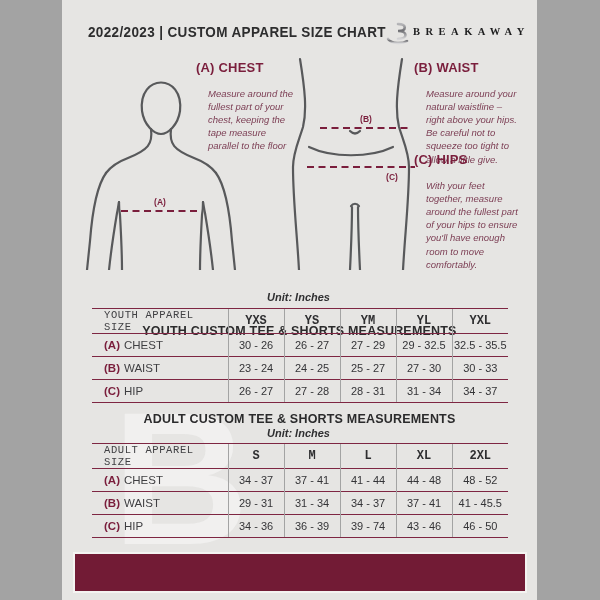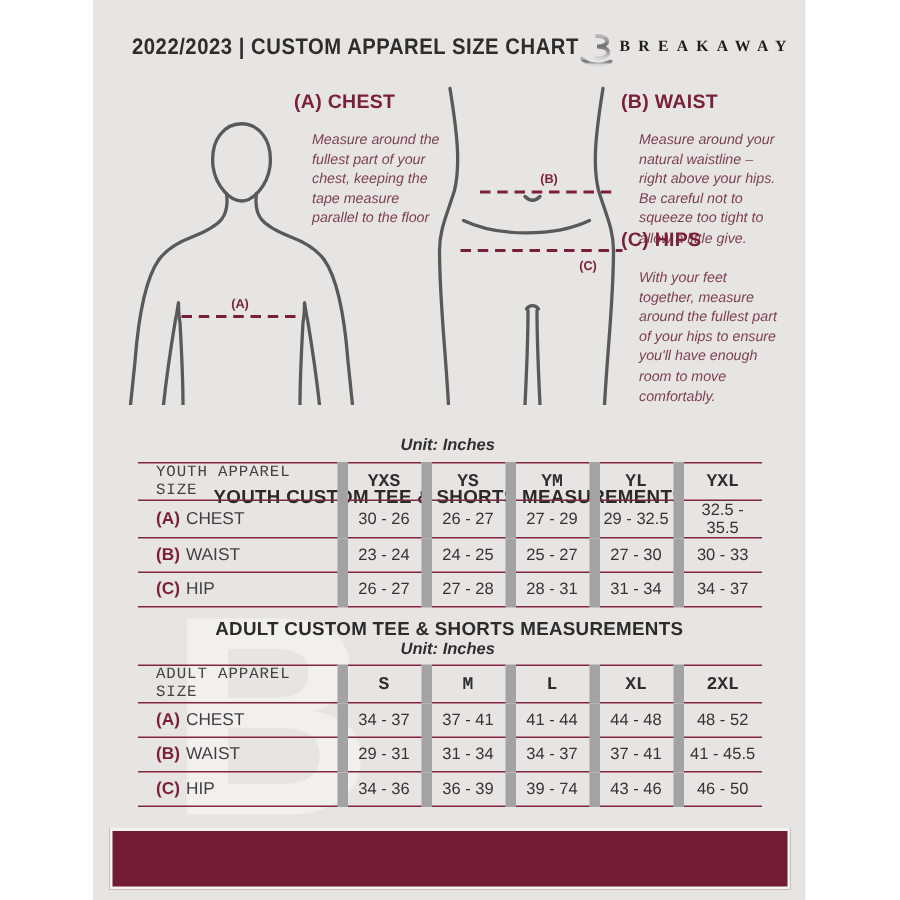--- a/index.html
+++ b/index.html
@@ -1,16 +1,16 @@
 <!DOCTYPE html>
 <html><head>
 <meta charset="utf-8">
 <style>
   html,body{margin:0;padding:0;background:#000;}
-  .stage{position:relative;width:600px;height:600px;background:#ffffff;overflow:hidden;
+  .stage{position:relative;width:600px;height:600px;background:#a3a3a3;overflow:hidden;
          font-family:"Liberation Sans",sans-serif;}
   .doc{position:absolute;left:62px;top:0;width:475px;height:600px;background:#E6E5E3;overflow:hidden;}
 
   
   .hdr-title{position:absolute;left:26px;top:23px;font-size:15px;font-weight:700;color:#2d2d2e;
              letter-spacing:.4px;white-space:nowrap;transform:scaleX(.9);transform-origin:left center;}
   .logo{position:absolute;left:320px;top:16px;}
   .brand{position:absolute;left:351px;top:26px;font-size:10.5px;font-weight:700;color:#1e1e1f;
          letter-spacing:5.5px;white-space:nowrap;font-family:Liberation Serif, serif;}
 
@@ -39,21 +39,21 @@
   .tbl-unit{position:absolute;left:0;width:473px;text-align:center;font-size:11px;font-style:italic;
             font-weight:700;color:#2f2f31;z-index:1;}
   .y-title{top:276px;margin-top:48px;} .y-unit{top:291px;}
   .a-title{top:412px;} .a-unit{top:427px;}
   .sizetbl{position:absolute;left:30px;width:416px;border-collapse:collapse;table-layout:fixed;z-index:1;}
   .y-tbl{top:308px;} .a-tbl{top:443px;}
   .sizetbl tr{height:23px;}
   .sizetbl tr.hdr{height:25px;font-family:Liberation Mono, monospace;}
   .sizetbl td,.sizetbl th{border-top:1.5px solid #7E2642;padding:0;vertical-align:middle;}
   .sizetbl tr:last-child td{border-bottom:1.5px solid #7E2642;}
-  .sizetbl td+td,.sizetbl th+th{border-left:7px solid #a3a3a3;}
+  .sizetbl td+td,.sizetbl th+th{border-left:1px solid #a3a3a3;}
   .sizetbl th.first{font-size:10.5px;font-weight:400;color:#414144;letter-spacing:.6px;
                     text-align:left;padding-left:12px;}
   .sizetbl th.size{font-size:12px;font-weight:700;color:#2e2e30;text-align:center;}
   .sizetbl td.lbl{font-size:11.5px;color:#3f3f42;text-align:left;padding-left:12px;}
   .sizetbl td.lbl .ltr{color:#7A1E3C;font-weight:700;margin-right:4px;}
   .sizetbl td.val{font-size:11px;color:#343437;text-align:center;}
 
   
   .footer-bar{position:absolute;left:11px;top:552px;width:450px;height:37px;background:#721B35;
               border:2px solid #F4F3F1;z-index:2;}

